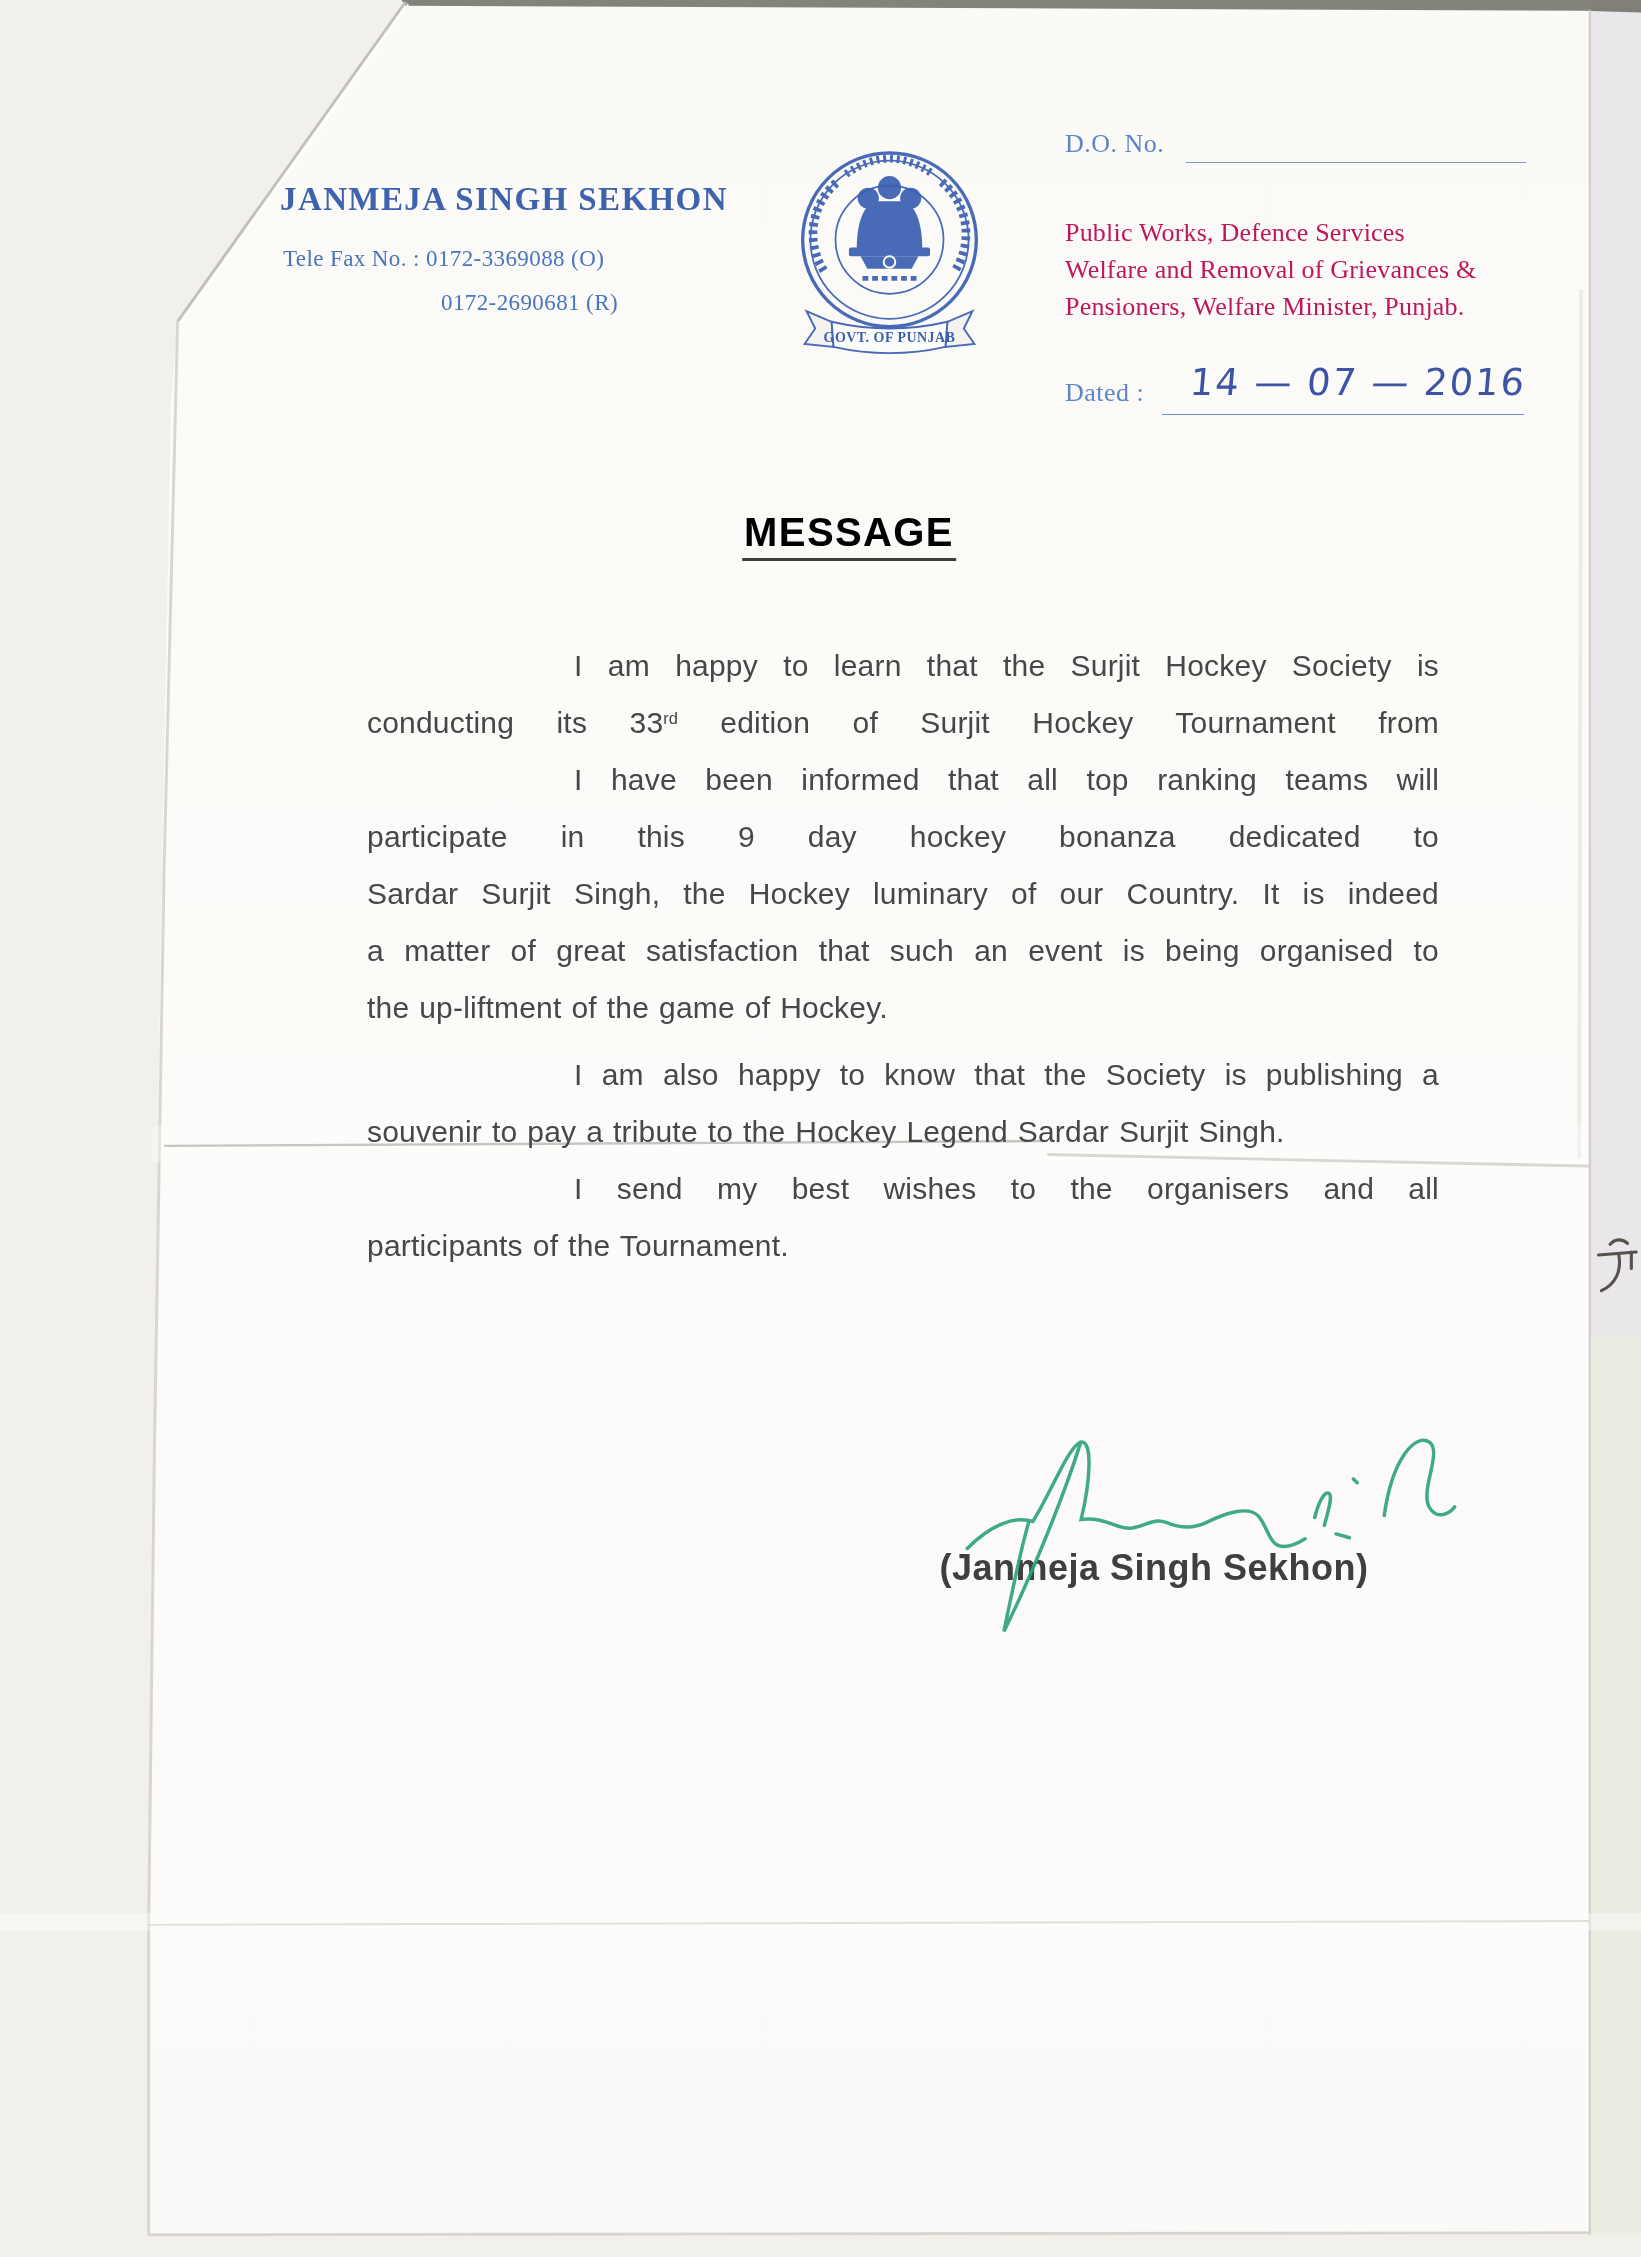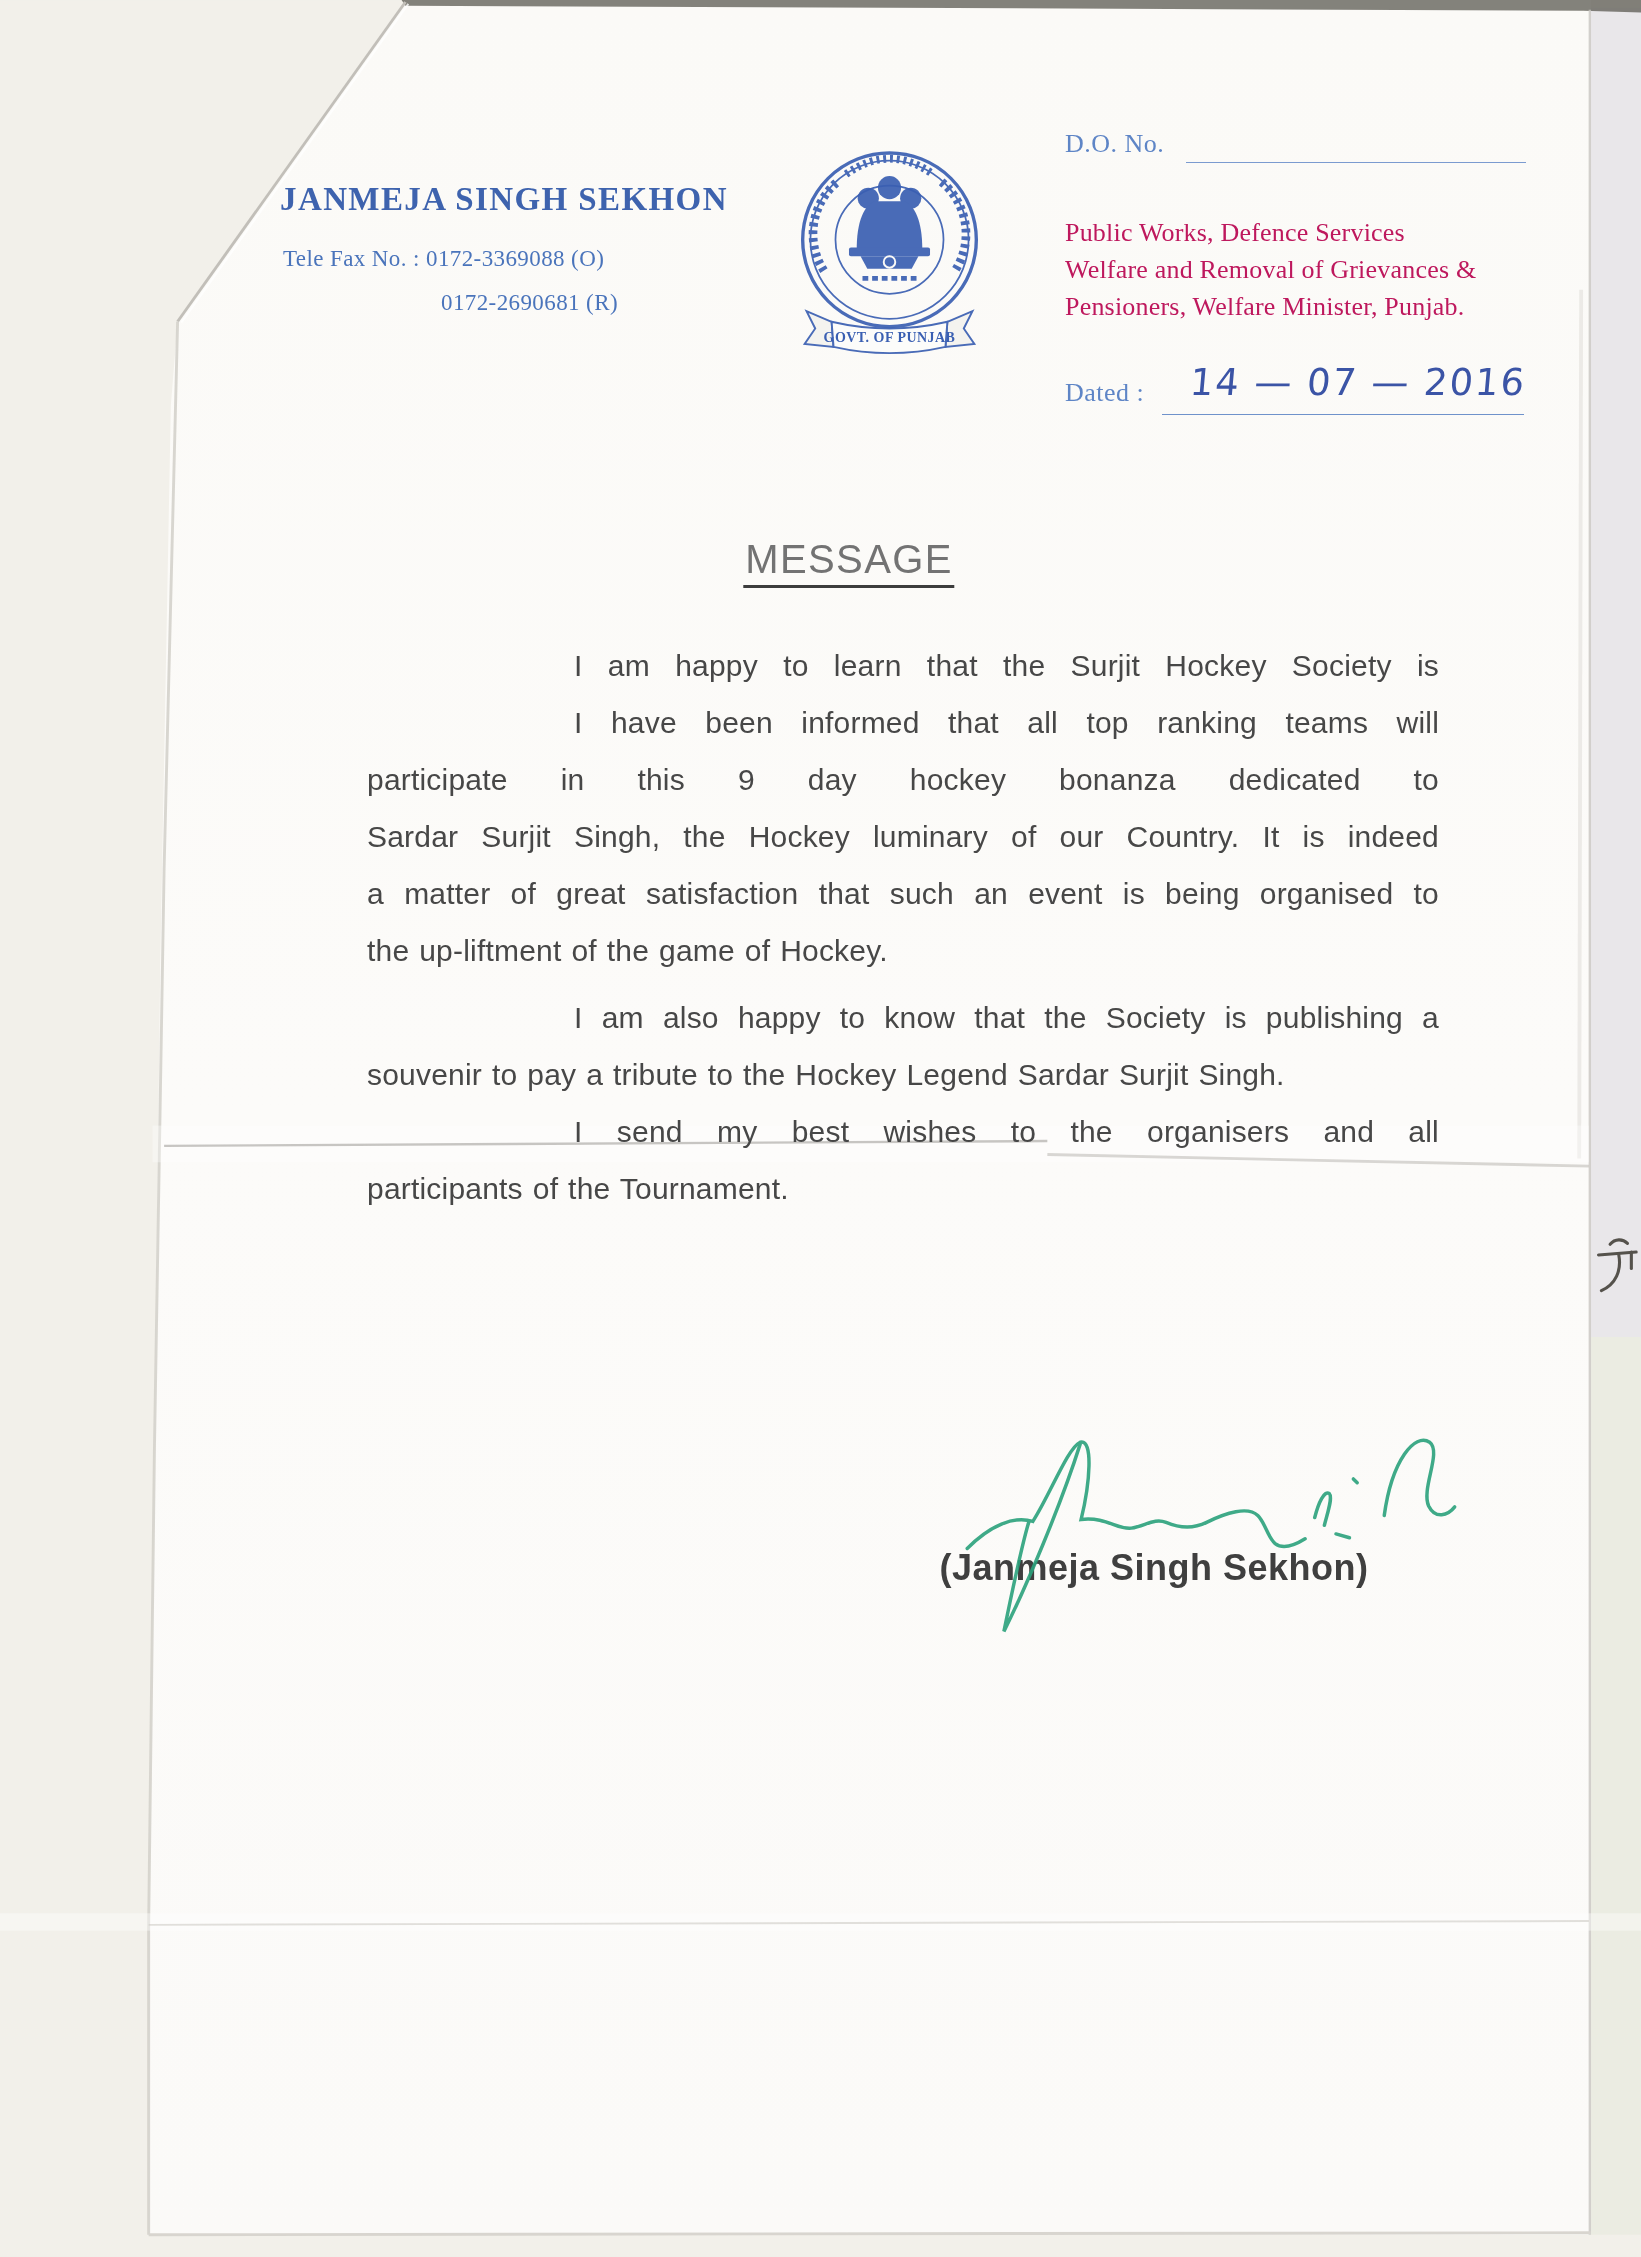--- a/index.html
+++ b/index.html
@@ -17,22 +17,22 @@
   .lh-fax2{left:441px;top:290px;font-size:23px;color:#4a74bb;letter-spacing:0.4px;}
   .do-label{left:1065px;top:129px;font-size:26px;color:#5e85c6;letter-spacing:0.5px;}
   .do-line{left:1186px;top:162px;width:340px;border-bottom:1.9px solid #7b9bd0;height:0;}
   .ministry{left:1065px;top:214px;font-size:26px;color:#be185d;line-height:37px;letter-spacing:0.2px;}
   .dated-label{left:1065px;top:378px;font-size:26px;color:#5e85c6;letter-spacing:0.5px;}
   .dated-line{left:1162px;top:414px;width:362px;border-bottom:1.9px solid #6f92cb;height:0;}
   .dated-value{left:1190px;top:361px;font-size:37px;color:#3b54a6;letter-spacing:1.9px;
                transform:skewX(-5deg);font-family:"DejaVu Sans",sans-serif;}
 
   
-  .title{left:849px;top:510px;transform:translateX(-50%);font-size:40px;font-weight:normal;
-         color:#737373;letter-spacing:1.4px;border-bottom:3.9px solid #3d3d3d;padding:0 1.9px 2.9px 1.9px;margin-top:27px;}
+  .title{left:849px;top:510px;transform:translateX(-50%);font-size:40px;font-weight:bold;
+         color:#000000;letter-spacing:1.4px;border-bottom:3.9px solid #3d3d3d;padding:0 1.9px 2.9px 1.9px;}
 
   
   #body-paragraphs{left:367px;top:637px;width:1072px;}
   .bline{height:57px;line-height:57px;font-size:30px;color:#474747;letter-spacing:0.2px;
          word-spacing:1.4px;white-space:normal;}
   .bline.just{text-align:justify;text-align-last:justify;}
   .bline.ind{padding-left:207px;}
   .para{margin:0;}
   .para:nth-child(3){margin-top:9.7px;}
   sup{font-size:.55em;vertical-align:baseline;position:relative;top:-.55em;letter-spacing:0;}
@@ -133,20 +133,21 @@
   </div>
   <div class="abs serif dated-label">Dated :</div>
   <div class="abs dated-line"></div>
   <div class="abs dated-value">14 — 07 — 2016</div>
 
   <div class="abs title">MESSAGE</div>
 
   <div id="body-paragraphs" class="abs">
       <div class="para">
         <div class="bline just ind"><span>I am happy to learn that the Surjit Hockey Society is</span></div>
+        <div class="bline just"><span>conducting its 33</span><sup>rd</sup><span> edition of Surjit Hockey Tournament from</span></div>
       </div>
       <div class="para">
         <div class="bline just ind"><span>I have been informed that all top ranking teams will</span></div>
         <div class="bline just"><span>participate in this 9 day hockey bonanza dedicated to</span></div>
         <div class="bline just"><span>Sardar Surjit Singh, the Hockey luminary of our Country. It is indeed</span></div>
         <div class="bline just"><span>a matter of great satisfaction that such an event is being organised to</span></div>
         <div class="bline"><span>the up-liftment of the game of Hockey.</span></div>
       </div>
       <div class="para">
         <div class="bline just ind"><span>I am also happy to know that the Society is publishing a</span></div>

